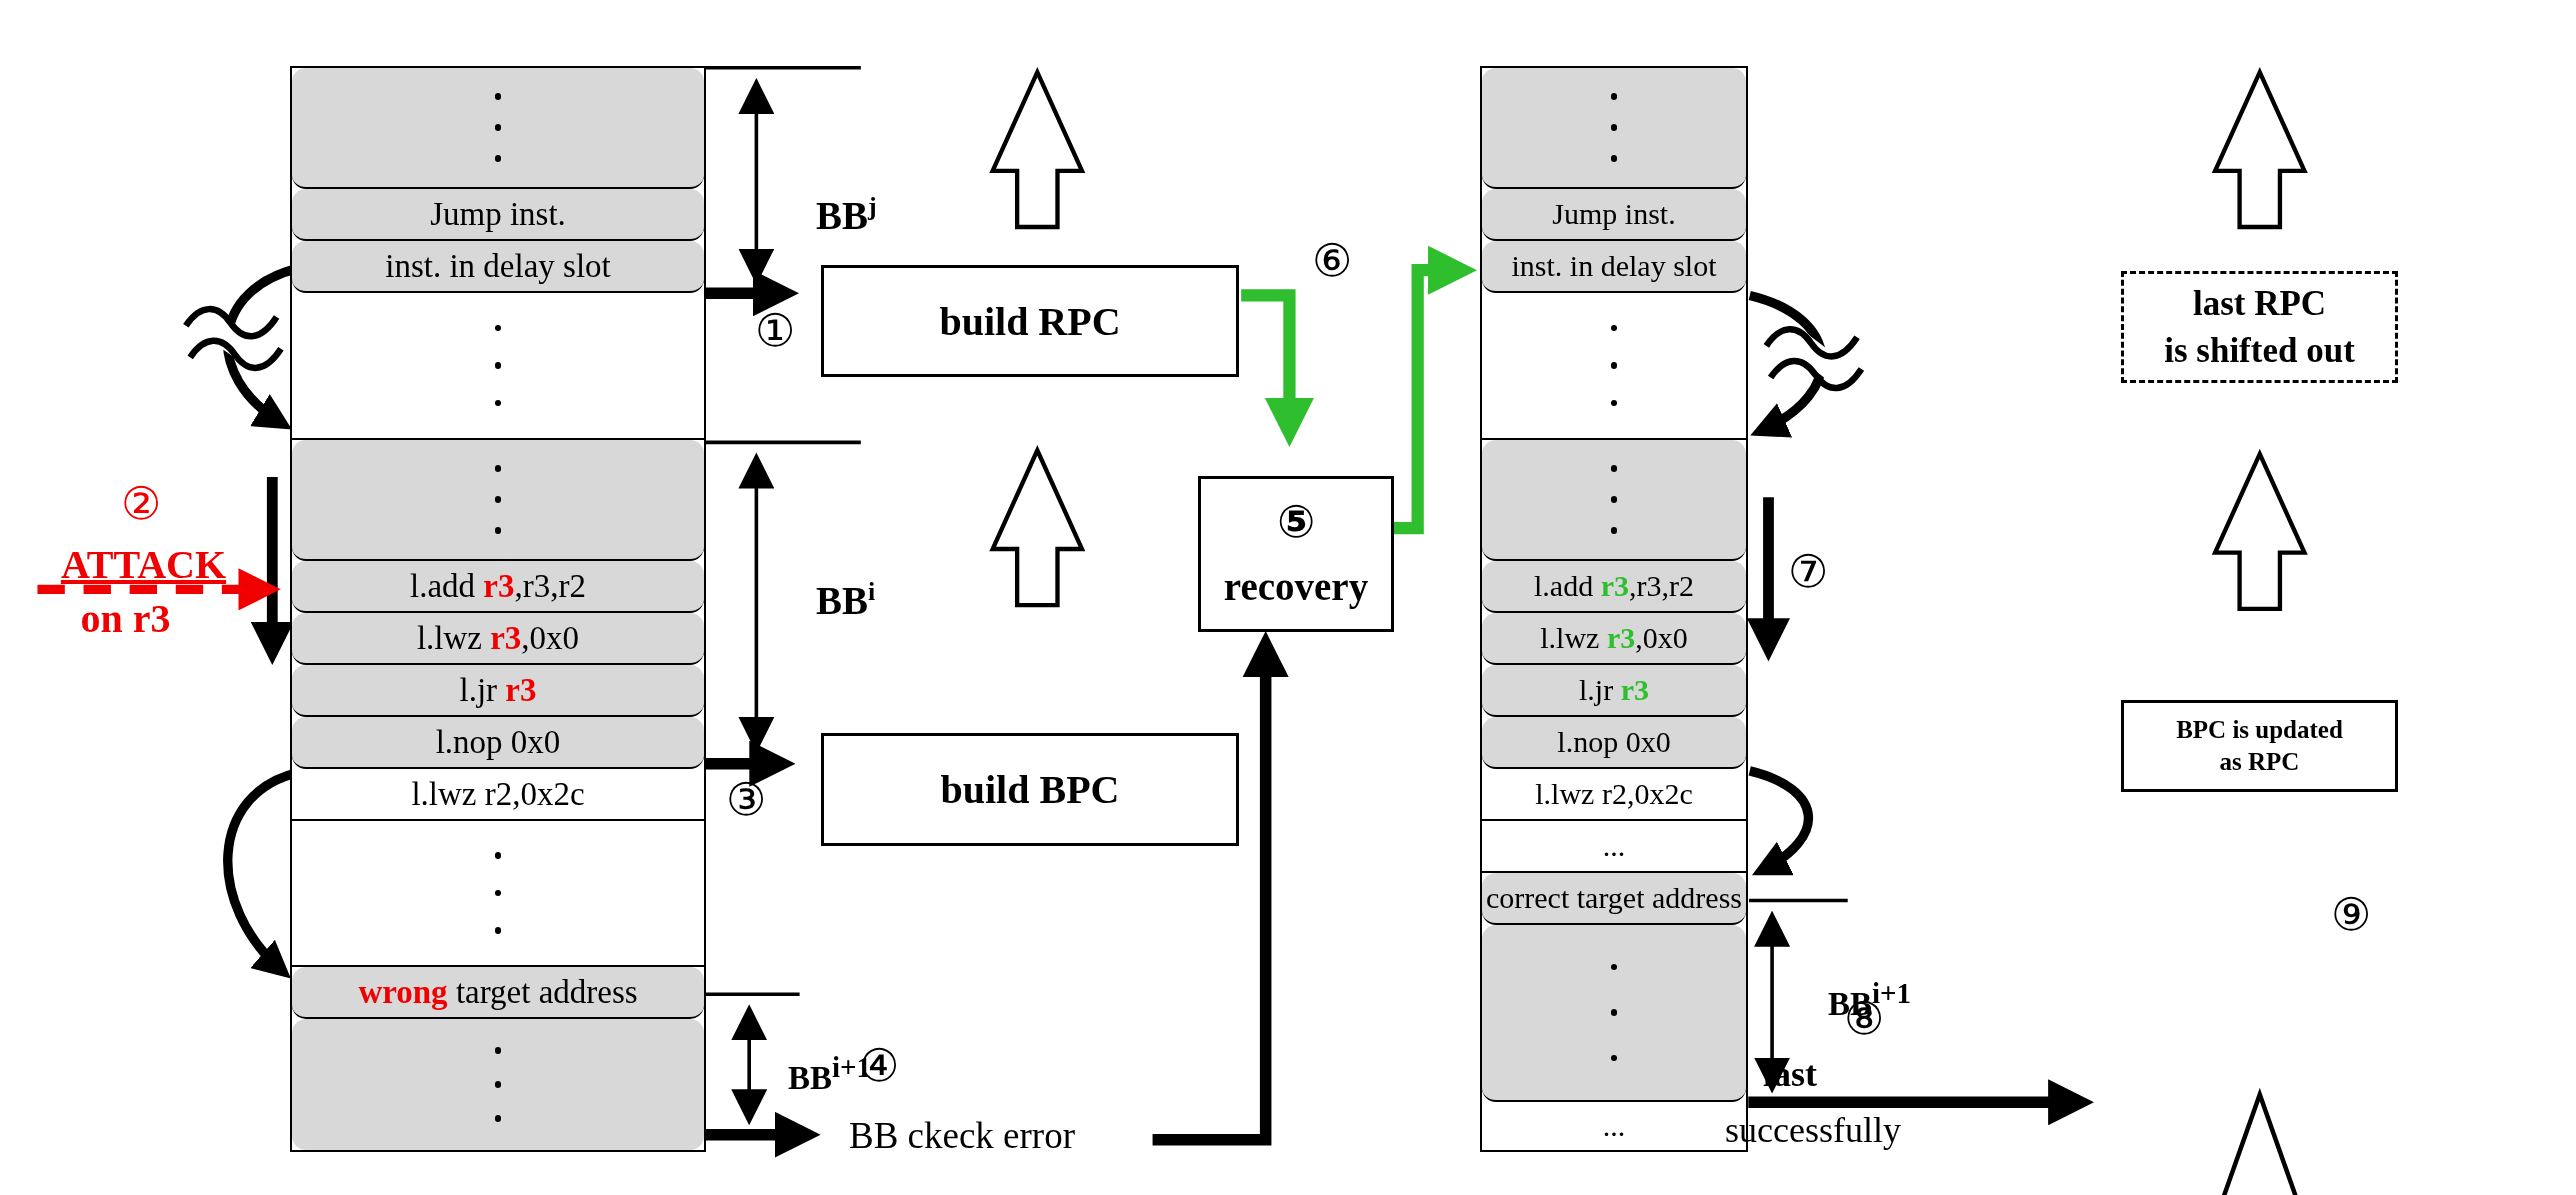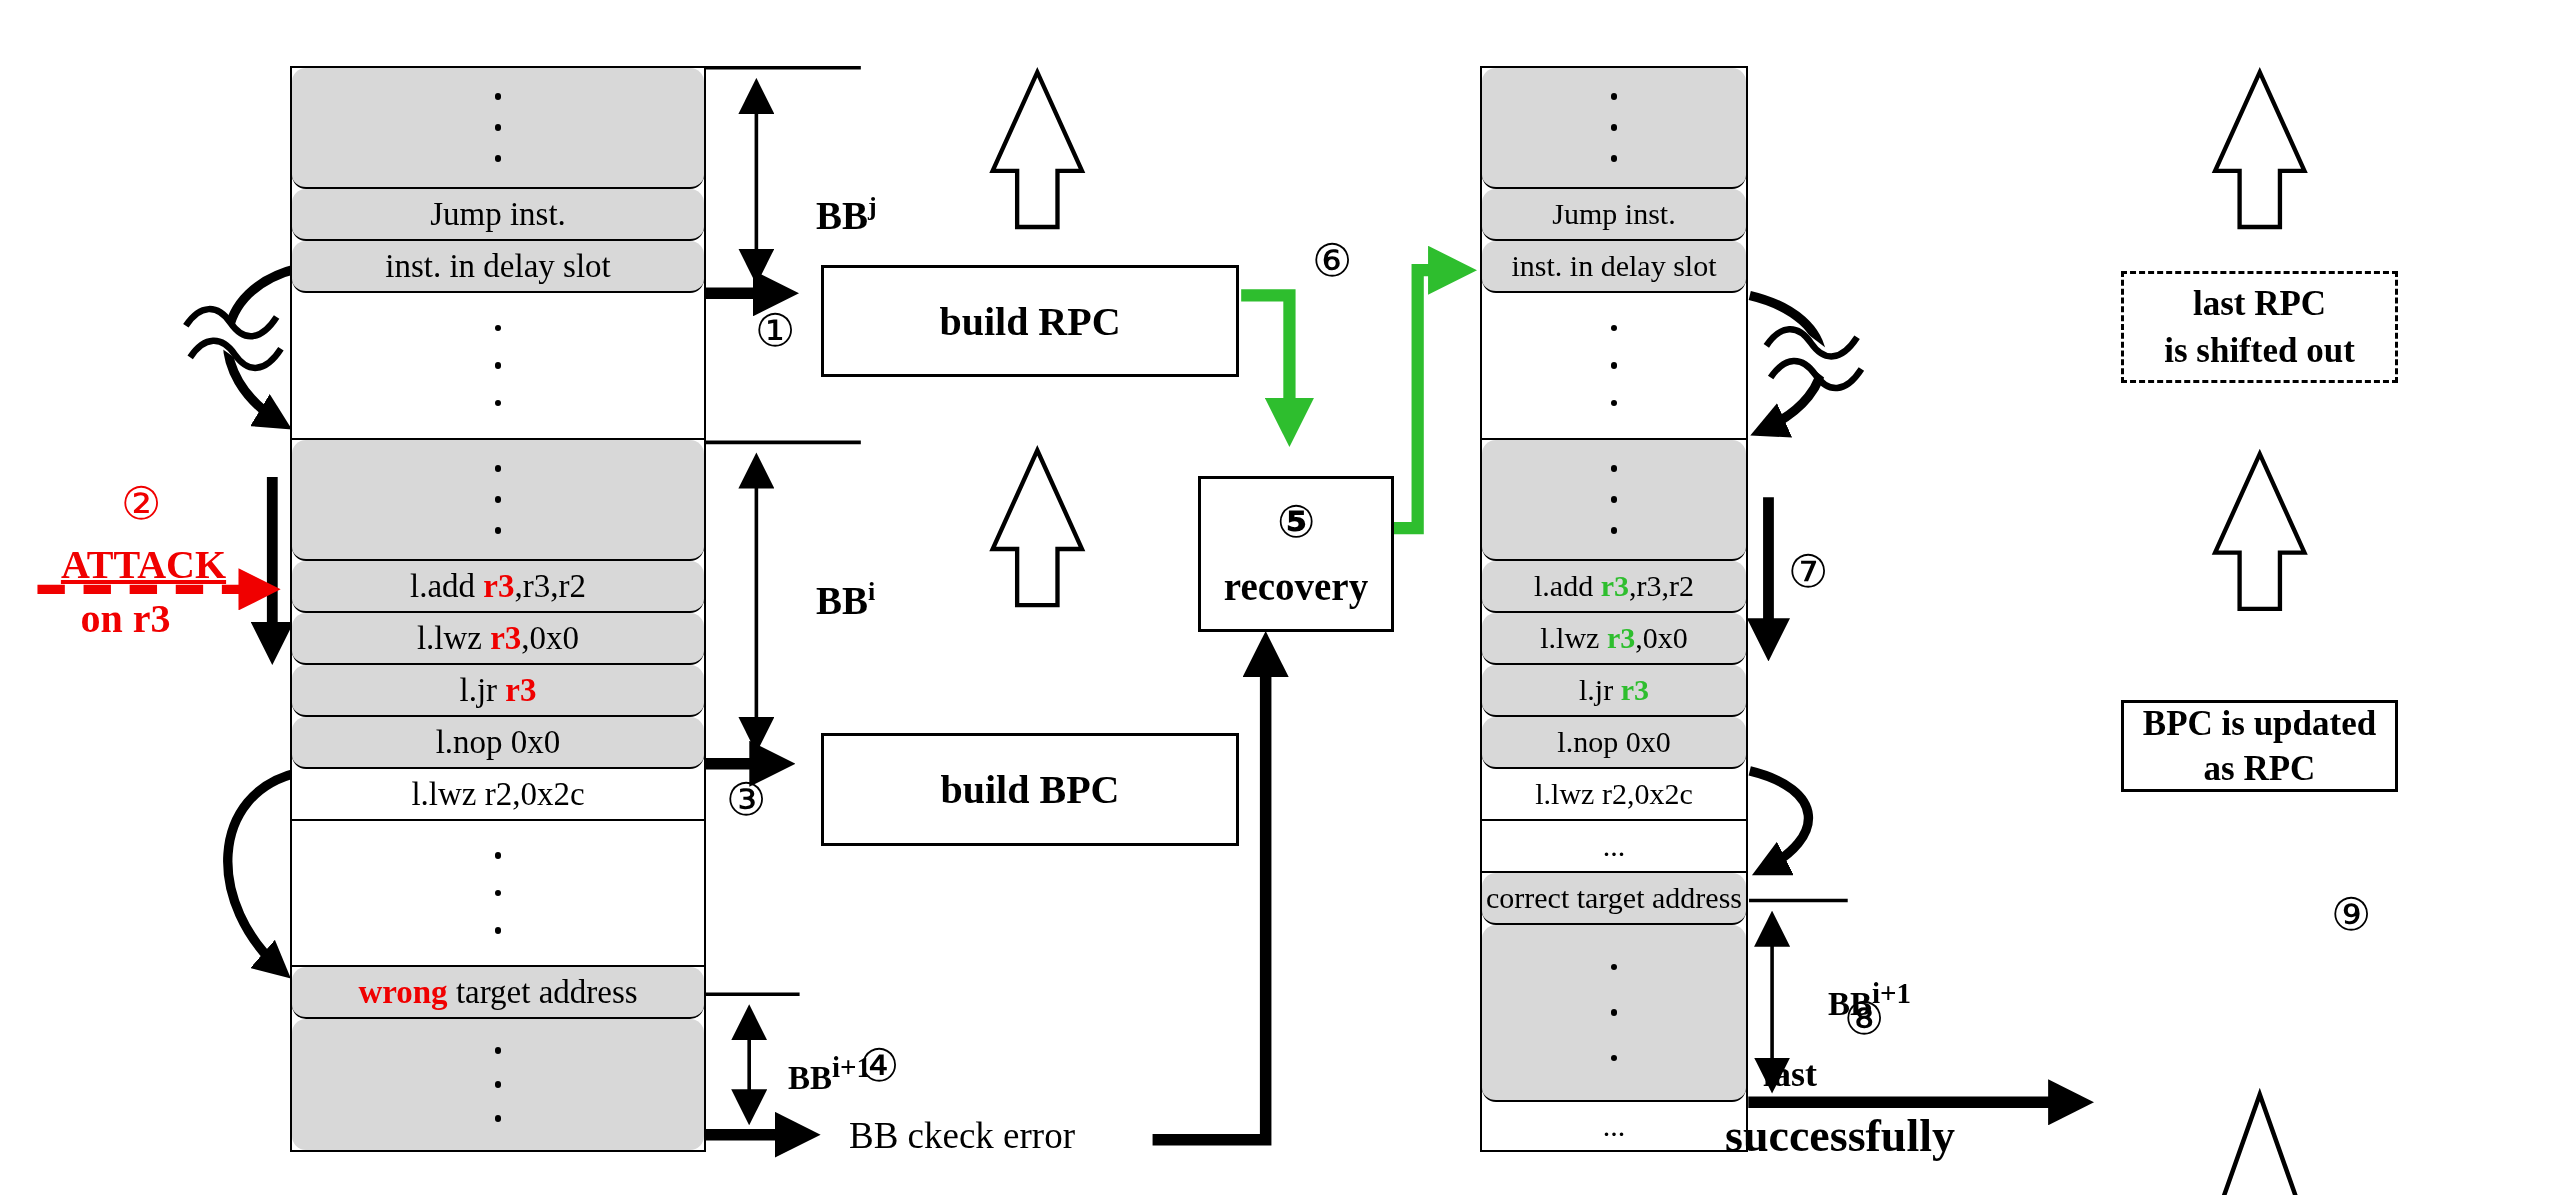--- a/index.html
+++ b/index.html
@@ -215,21 +215,21 @@
 
   <div class="pbox" style="left:821px;top:708px;width:418px;height:113px;font-size:40px;">
     <span>build BPC</span>
   </div>
 
   <div class="pbox" style="left:2121px;top:246px;width:277px;height:112px;font-size:35px;line-height:1.35;border-style:dashed;">
     <span>last RPC</span>
     <span>is shifted out</span>
   </div>
 
-  <div class="pbox" style="left:2121px;top:675px;width:277px;height:92px;font-size:35px;line-height:1.3;">
+  <div class="pbox" style="left:2121px;top:675px;width:277px;height:92px;font-size:25px;line-height:1.3;">
     <span>BPC is updated</span>
     <span>as RPC</span>
   </div>
 
 
   <div class="lab step" style="left:755px;top:308px;">①</div>
   <div class="lab step red" style="left:121px;top:481px;">②</div>
   <div class="lab step" style="left:726px;top:777px;">③</div>
   <div class="lab step" style="left:859px;top:1043px;">④</div>
   <div class="lab step" style="left:1312px;top:238px;">⑥</div>
@@ -248,16 +248,16 @@
   </div>
   <div class="lab dim-small" style="left:1795px;top:949px;">
     <span>BB</span><span class="sup">i+1</span>
   </div>
 
   <div class="lab attack" style="left:32px;top:542px;width:223px;text-align:center;text-decoration:underline;">ATTACK</div>
   <div class="lab attack" style="left:32px;top:596px;width:187px;text-align:center;">on r3</div>
 
   <div class="lab" style="left:849px;top:1114px;font-size:37px;font-weight:normal;">BB ckeck error</div>
   <div class="lab" style="left:1763px;top:1053px;font-size:36px;font-weight:bold;">last</div>
-  <div class="lab" style="left:1725px;top:1109px;font-size:46px;font-weight:bold;">successfully</div>
+  <div class="lab" style="left:1725px;top:1109px;font-size:36px;font-weight:normal;">successfully</div>
 
 </div>
 
 
 </body></html>

